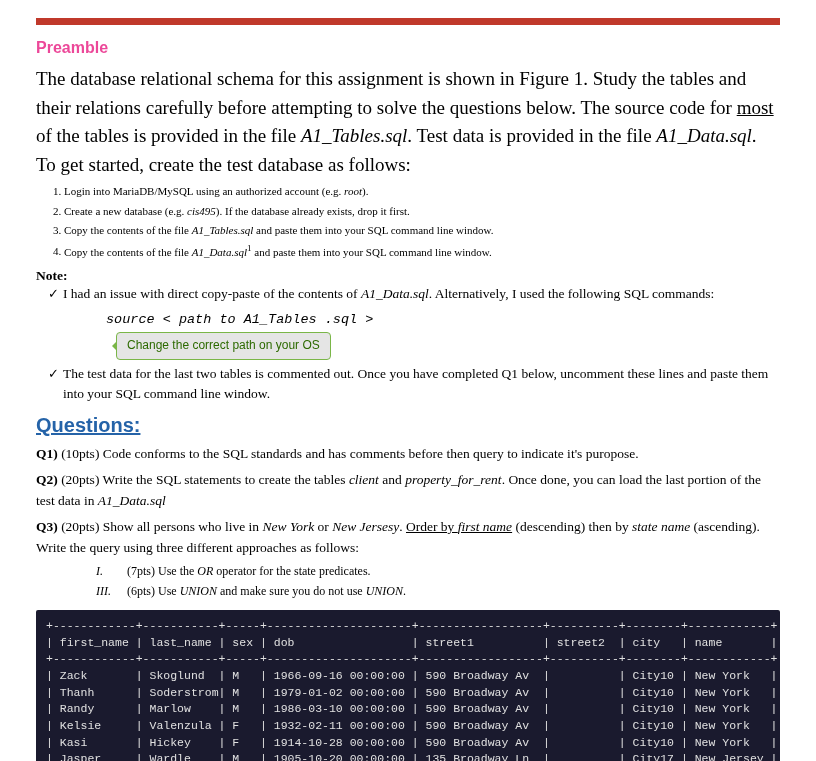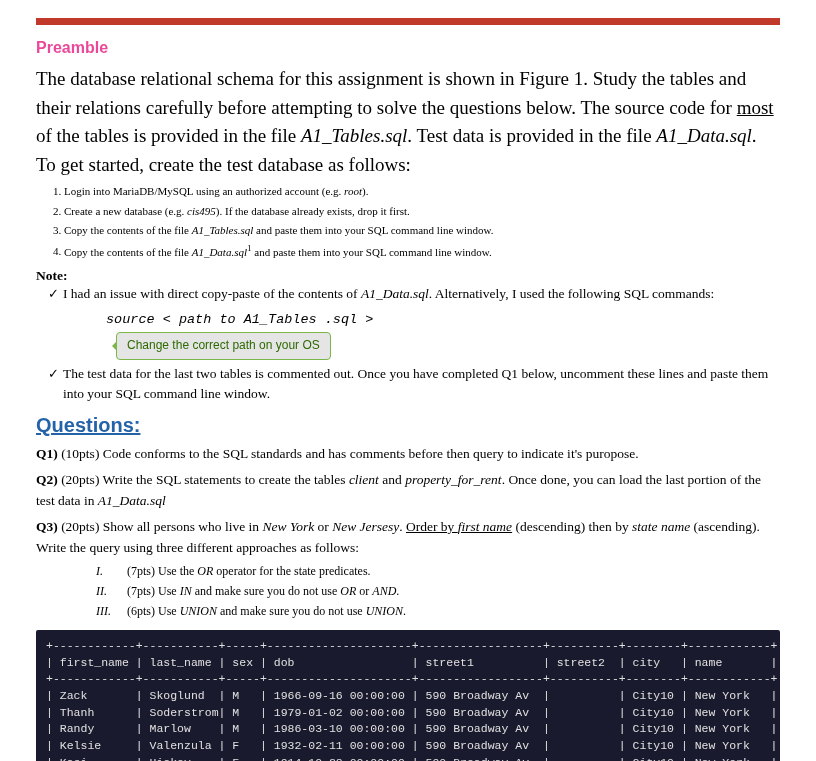--- a/index.html
+++ b/index.html
@@ -197,24 +197,20 @@
 
   <div class="q-block">
     <span class="bold">Q3)</span>
     <span>(20pts) Show all persons who live in </span><span class="italic">New York</span><span> or </span><span class="italic">New Jersesy</span><span>. </span><span class="underline">Order by </span><span class="underline italic">first name</span><span> (descending) then by </span><span class="italic">state name</span><span> (ascending). Write the query using three different approaches as follows:</span>
     <ol class="roman-list">
       <li>
         <span class="roman-label italic">I.</span>
         (7pts) Use the <span class="italic">OR</span> operator for the state predicates.
       </li>
       <li>
-        <span class="roman-label italic">II.</span>
-        (7pts) Use <span class="italic">IN</span> and make sure you do not use <span class="italic">OR</span> or <span class="italic">AND</span>.
-      </li>
-      <li>
         <span class="roman-label italic">III.</span>
         (6pts) Use <span class="italic">UNION</span> and make sure you do not use <span class="italic">UNION</span>.
       </li>
     </ol>
   </div>
 
   <div class="table-block">+------------+-----------+-----+---------------------+------------------+----------+--------+------------+
 | first_name | last_name | sex | dob                 | street1          | street2  | city   | name       |
 +------------+-----------+-----+---------------------+------------------+----------+--------+------------+
 | Zack       | Skoglund  | M   | 1966-09-16 00:00:00 | 590 Broadway Av  |          | City10 | New York   |

